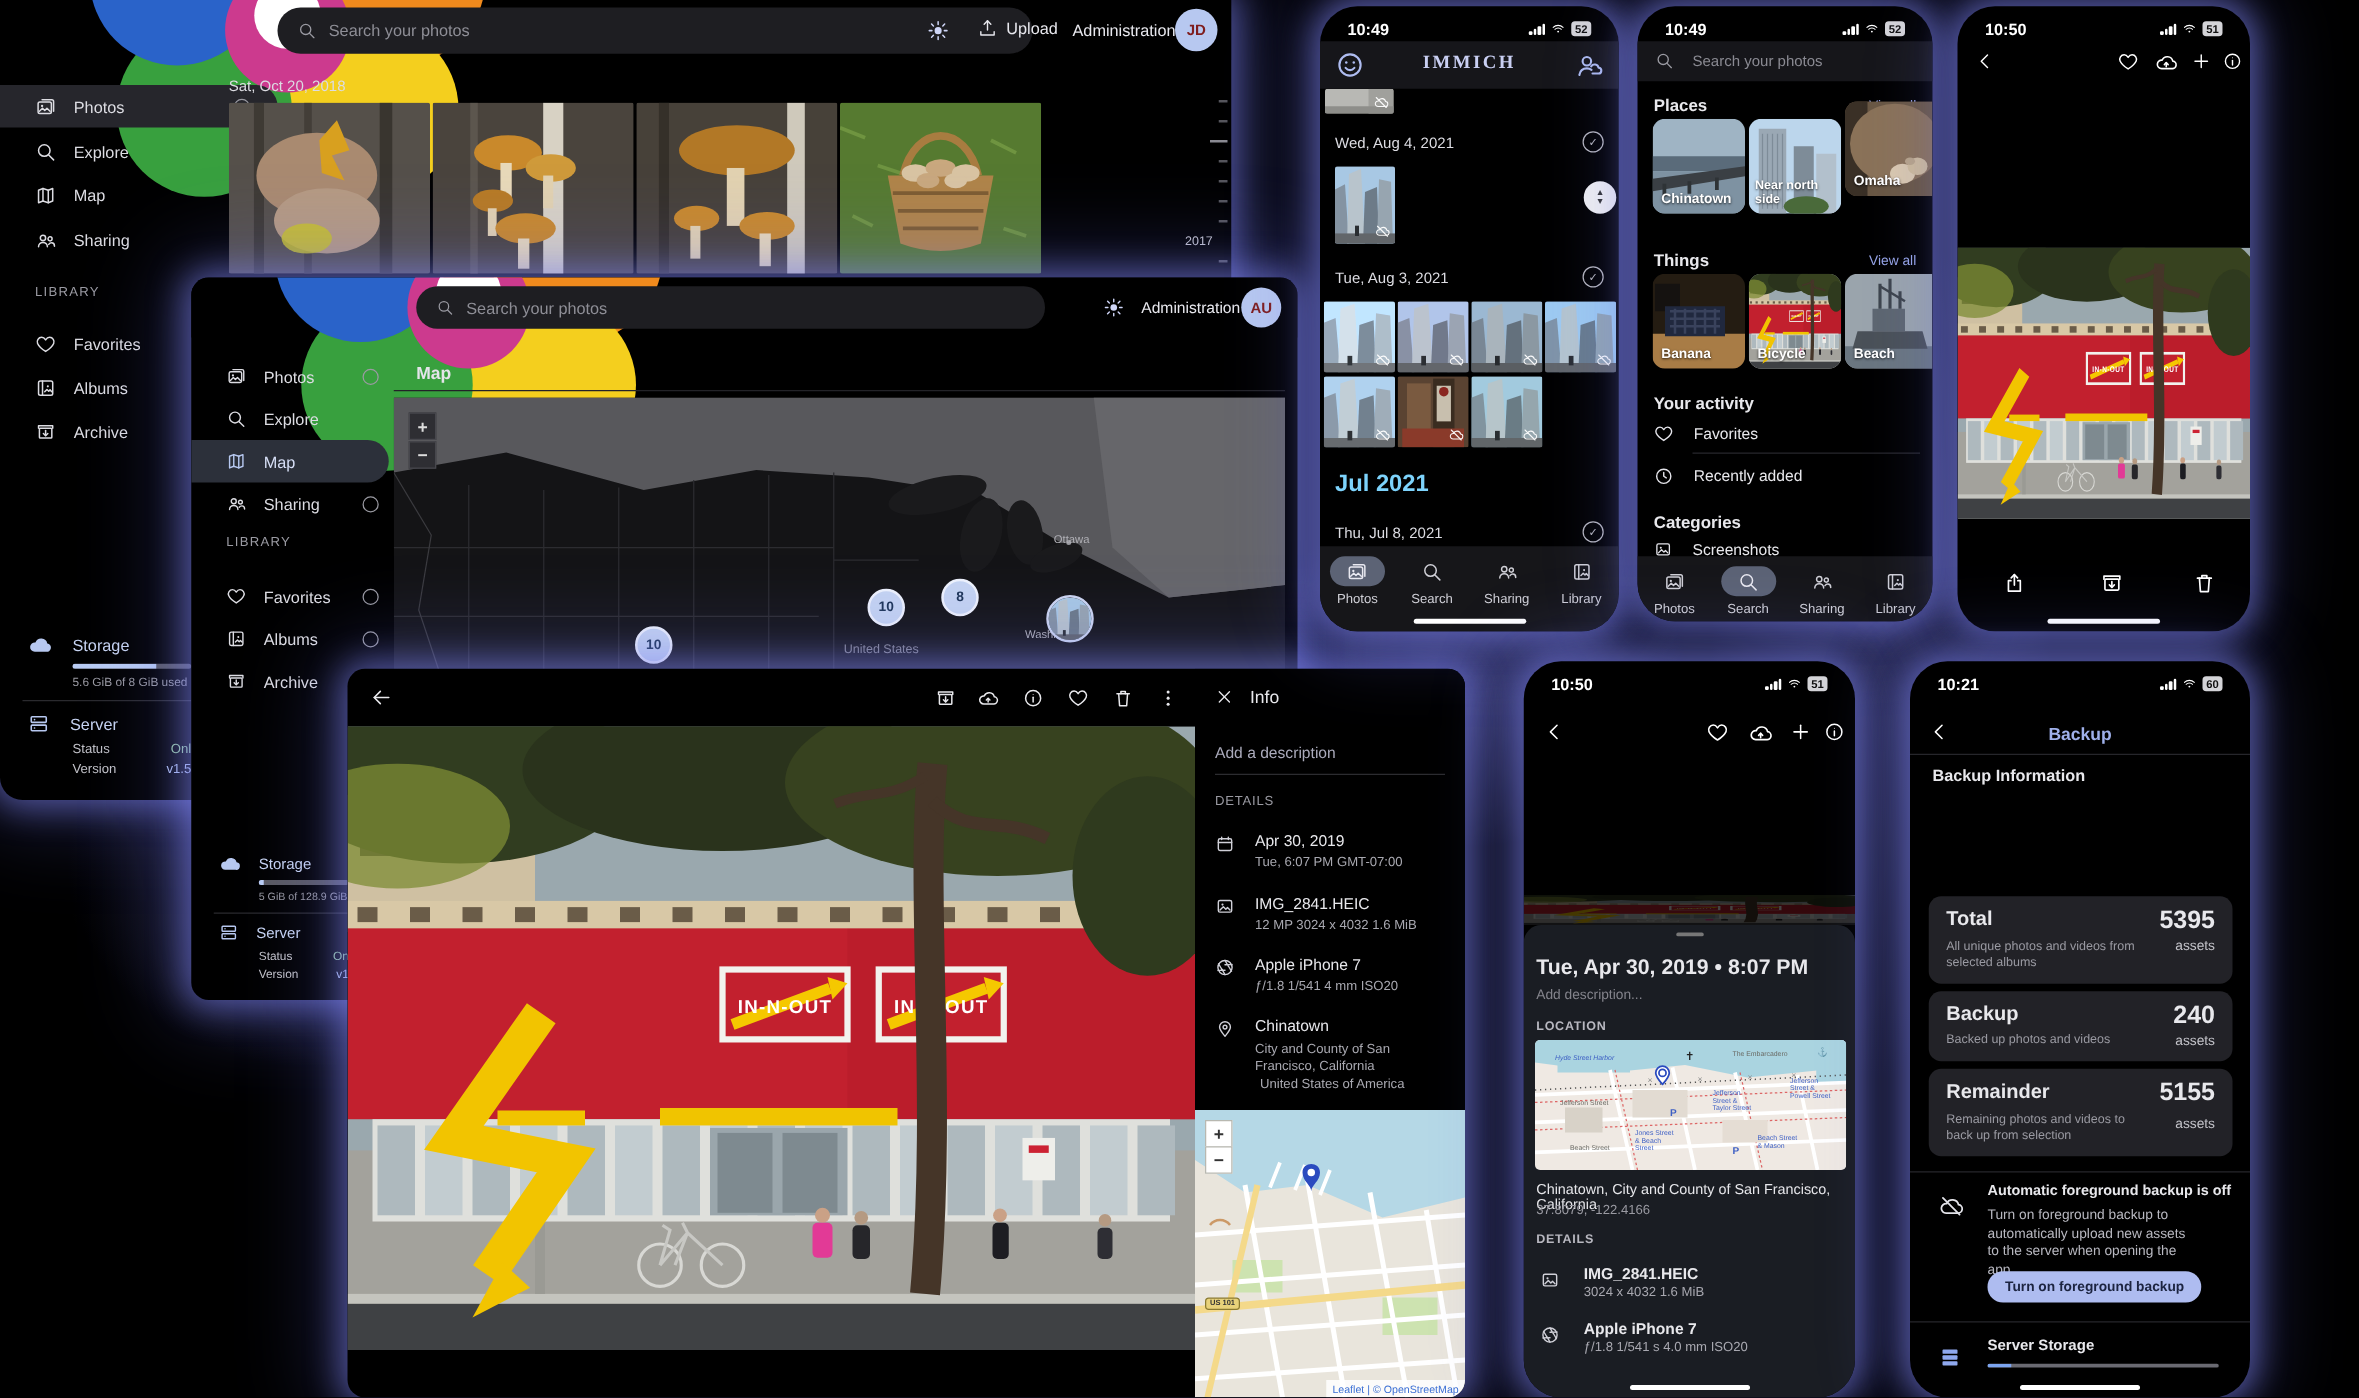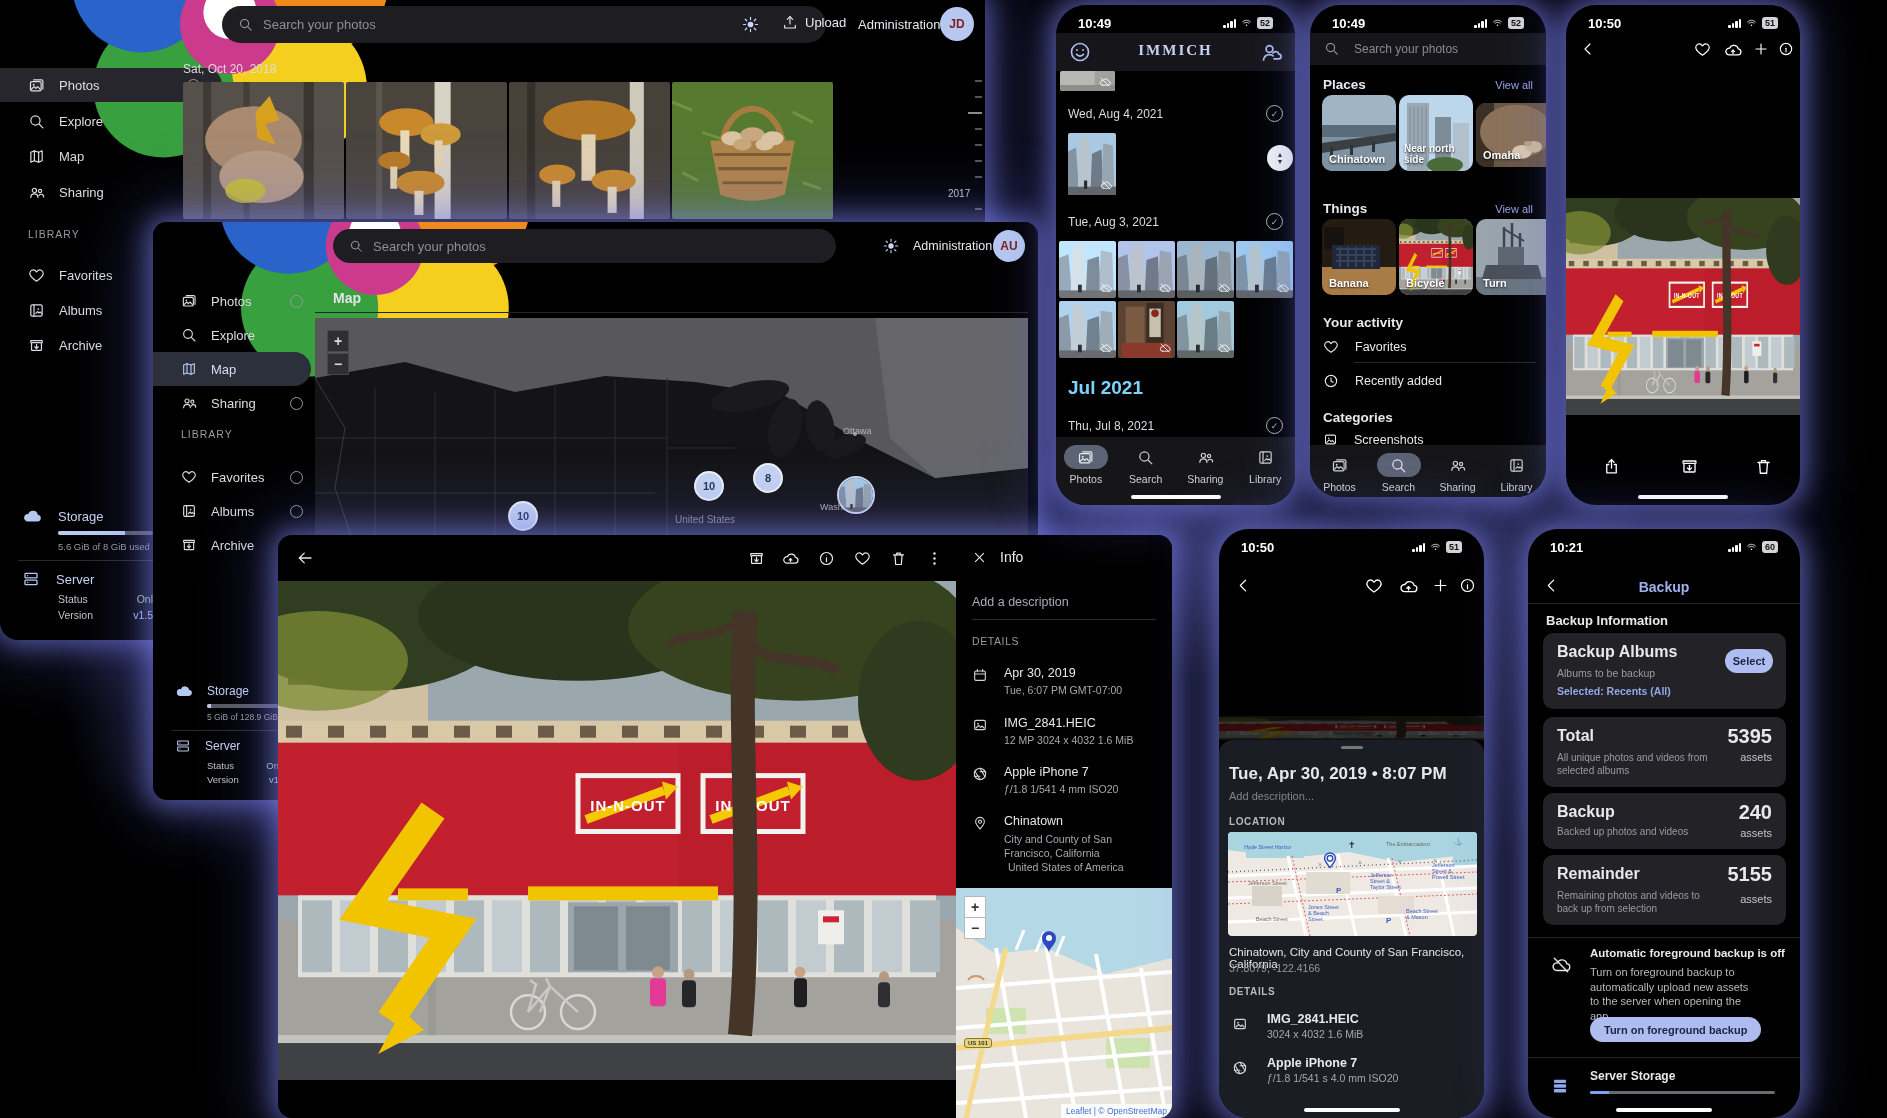--- a/index.html
+++ b/index.html
@@ -1062,21 +1062,21 @@
             <rect width="74" height="76" fill="#bcd6ec"></rect>
             <rect x="8" y="8" width="22" height="68" fill="#9aa8b4"></rect>
             <path d="M11,12 v60 M15,12 v60 M19,12 v60 M23,12 v60 M27,12 v60" stroke="#7e8c98" stroke-width="1"></path>
             <rect x="36" y="22" width="16" height="54" fill="#7e8c98"></rect>
             <rect x="54" y="28" width="16" height="48" fill="#b2c0cc"></rect>
             <ellipse cx="46" cy="70" rx="18" ry="8" fill="#4a6a3a"></ellipse>
           </svg>
         </span>
         <span class="cardlbl" style="left:5px;bottom:6px;font-size:10px;">Near north side</span>
       </div>
-  <div class="thumb" style="left:166px;top:98px;width:70px;height:64px;border-radius:10px 0 0 10px;">
+  <div class="thumb" style="left:166px;top:76px;width:70px;height:76px;border-radius:10px 0 0 10px;">
         <span style="display: block; width: 100%; height: 100%;">
           <svg viewBox="0 0 70 76" preserveAspectRatio="none" style="width: 100%; height: 100%; display: block;">
             <rect width="70" height="76" fill="#6a5844"></rect>
             <rect width="18" height="76" fill="#3a3026"></rect>
             <ellipse cx="40" cy="34" rx="36" ry="32" fill="#8a7258"></ellipse>
             <ellipse cx="46" cy="58" rx="10" ry="8" fill="#d9c8ae"></ellipse>
             <ellipse cx="58" cy="52" rx="8" ry="7" fill="#cdba9a"></ellipse>
             <ellipse cx="52" cy="48" rx="4" ry="3" fill="#b8a488"></ellipse>
           </svg>
         </span>
@@ -1199,21 +1199,21 @@
         <span style="display: block; width: 100%; height: 100%;">
           <svg viewBox="0 0 70 76" preserveAspectRatio="none" style="width: 100%; height: 100%; display: block;">
             <rect width="70" height="76" fill="#9aa4ac"></rect>
             <rect y="58" width="70" height="18" fill="#6a7680"></rect>
             <polygon points="6,60 66,60 62,46 10,46" fill="#4a5158"></polygon>
             <rect x="22" y="28" width="26" height="18" fill="#5d6670"></rect>
             <path d="M28,8 v20 M44,14 v14 M36,4 v24" stroke="#3d444c" stroke-width="2.5"></path>
             <path d="M28,10 L48,22" stroke="#3d444c" stroke-width="2"></path>
           </svg>
         </span>
-        <span class="cardlbl" style="left:7px;bottom:6px;">Turn</span>
+        <span class="cardlbl" style="left:7px;bottom:6px;">Beach</span>
       </div>
 
   <div class="a" style="left:13px;top:310px;font-size:13.5px;font-weight:bold;">Your activity</div>
   <div class="f a" style="left:13px;top:334px;gap:16px;">
     <i class="ic" style="width:16px;height:16px;color:#e4e4ea;">
           <svg viewBox="0 0 24 24" fill="none" stroke="currentColor" stroke-width="1.7" stroke-linecap="round" stroke-linejoin="round">
             <path d="M12 20s-7.2-4.6-9.1-9c-1.3-3 1-7 4.6-7C9.6 4 11 5.4 12 7c1-1.6 2.4-3 4.5-3 3.6 0 5.9 4 4.6 7-1.9 4.4-9.1 9-9.1 9z"></path>
           </svg>
         </i>
     <span style="font-size:12.5px;">Favorites</span>
@@ -1713,26 +1713,20 @@
   </div>
   <i class="ic a" style="left:15px;top:48px;width:17px;height:17px;color:#fff;">
         <svg viewBox="0 0 24 24" fill="none" stroke="currentColor" stroke-width="1.7" stroke-linecap="round" stroke-linejoin="round">
           <path d="M15 4.5L7.5 12l7.5 7.5"></path>
         </svg>
       </i>
   <div class="a" style="left:0;right:0;top:50px;text-align:center;font-size:14px;font-weight:bold;color:#9fb0ea;">Backup</div>
   <div class="a" style="left:0;right:0;top:74px;border-top:1px solid #26262b;"></div>
   <div class="a" style="left:18px;top:84px;font-size:13px;font-weight:bold;">Backup Information</div>
 
-  <div class="card5" style="left:15px;top:104px;width:243px;height:76px;">
-    <div style="font-size:16px;font-weight:bold;">Backup Albums</div>
-    <div class="bluebtn" style="position:absolute;right:13px;top:16px;width:48px;height:24px;font-size:11px;">Select</div>
-    <div style="font-size:10.5px;color:#9a9aa2;margin-top:6px;">Albums to be backup</div>
-    <div style="font-size:10.5px;color:#93a7ea;font-weight:bold;margin-top:6px;">Selected: Recents (All)</div>
-  </div>
 
   <div class="card5" style="left:15px;top:188px;width:243px;height:70px;">
     <div style="font-size:16px;font-weight:bold;">Total</div>
     <div style="position:absolute;right:14px;top:8px;font-size:20px;font-weight:bold;">5395</div>
     <div style="font-size:10px;color:#9a9aa2;margin-top:6px;width:160px;line-height:13px;">All unique photos and videos from selected albums</div>
     <div style="position:absolute;right:14px;top:34px;font-size:11px;color:#c4c4ca;">assets</div>
   </div>
 
   <div class="card5" style="left:15px;top:264px;width:243px;height:56px;">
     <div style="font-size:16px;font-weight:bold;">Backup</div>

